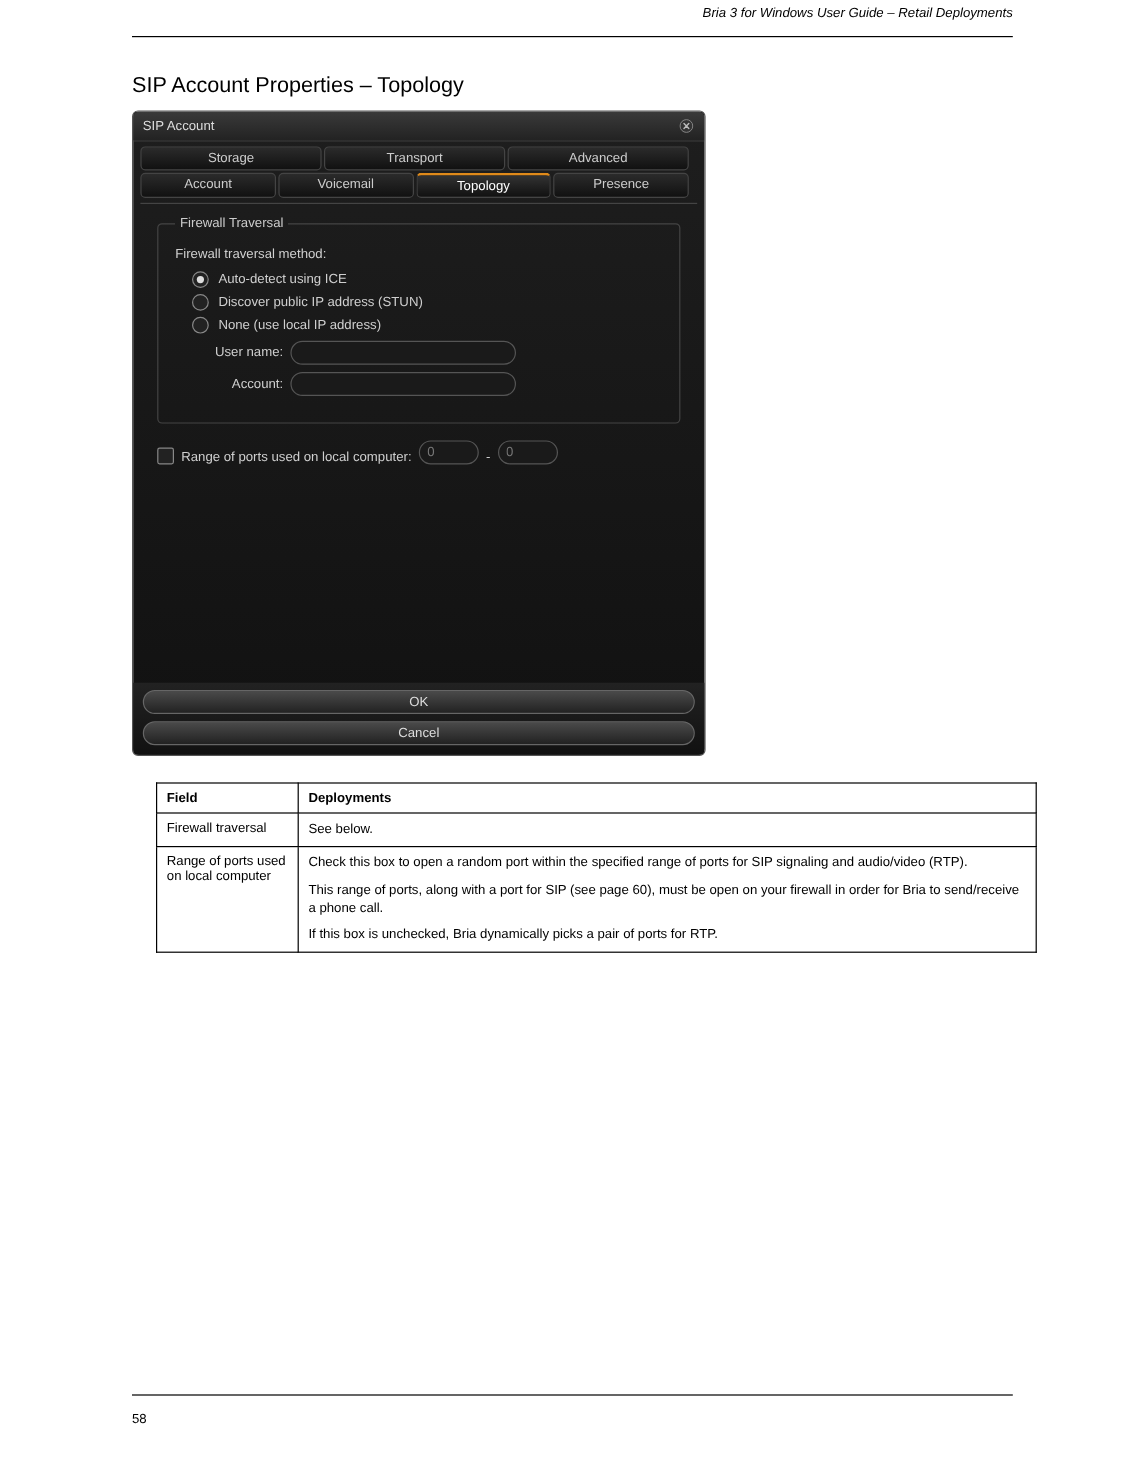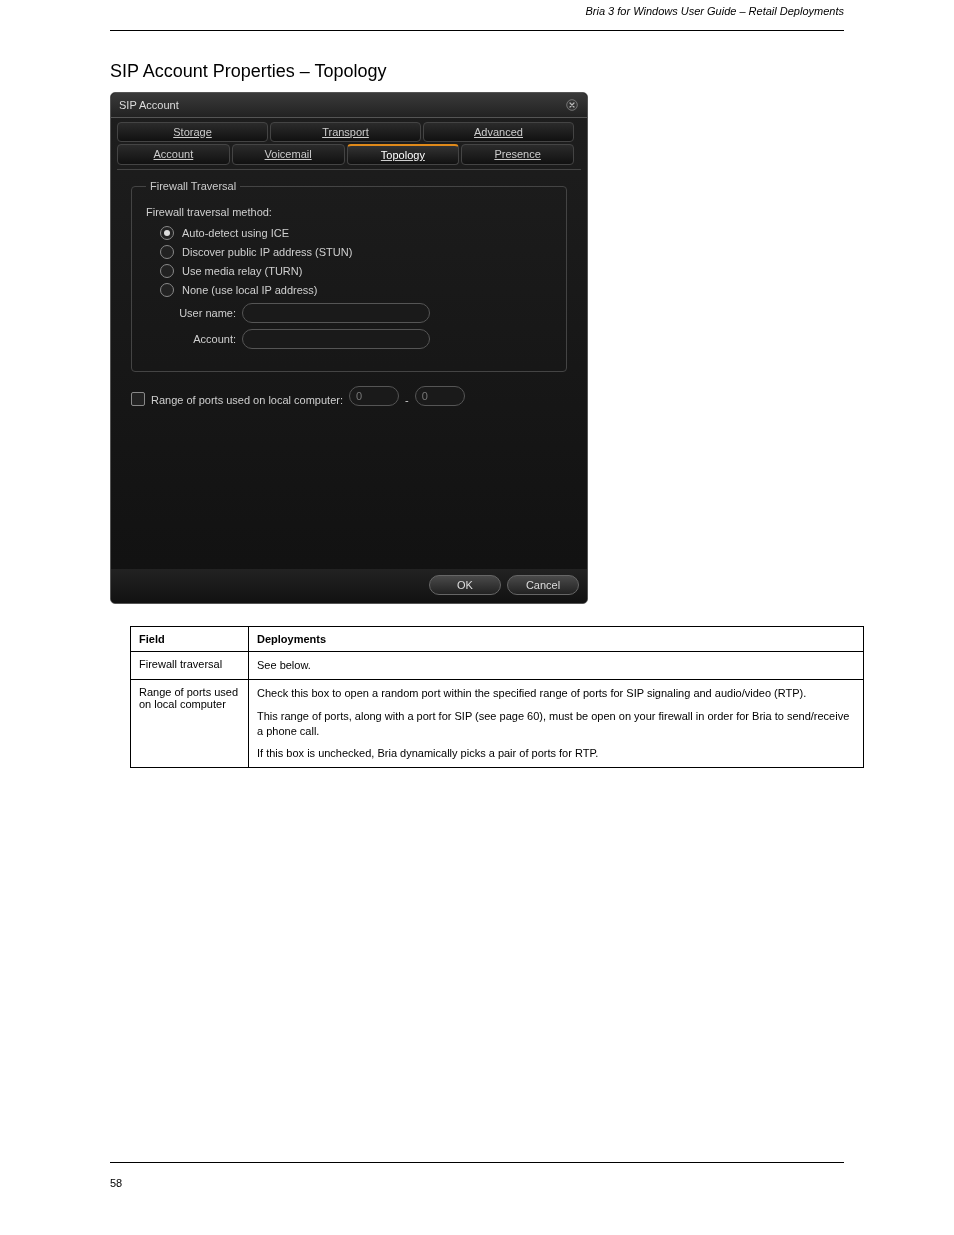--- a/index.html
+++ b/index.html
@@ -68,21 +68,20 @@
     display: flex;
     align-items: center;
     justify-content: center;
     color: #aaa;
     cursor: pointer;
   }
   .close-btn svg { display: block; }
 
   .tabs {
     padding: 4px 13px 0 6px;
-    text-decoration: underline;
   }
   .tab-row {
     display: flex;
     gap: 2px;
     margin-bottom: 2px;
   }
   .tab {
     flex: 1;
     text-align: center;
     padding: 3px 4px;
@@ -198,20 +197,21 @@
     font-size: 11px;
     text-align: left;
   }
   .button-bar {
     display: flex;
     justify-content: flex-end;
     gap: 6px;
     padding: 6px 8px 8px 8px;
     background: linear-gradient(#222, #111);
     border-radius: 0 0 5px 5px;
+    flex-direction: column;
   }
   .btn {
     min-width: 50px;
     text-align: center;
     padding: 3px 10px;
     font-size: 11px;
     background: linear-gradient(#4a4a4a, #222);
     border: 1px solid #666;
     border-radius: 10px;
     color: #ddd;
@@ -298,24 +298,20 @@
         <legend>Firewall Traversal</legend>
         <div class="method-label">Firewall traversal method:</div>
         <div class="radio-group">
           <div class="radio-row">
             <span class="radio selected"></span>
             <span>Auto-detect using ICE</span>
           </div>
           <div class="radio-row">
             <span class="radio"></span>
             <span>Discover public IP address (STUN)</span>
-          </div>
-          <div class="radio-row">
-            <span class="radio"></span>
-            <span>Use media relay (TURN)</span>
           </div>
           <div class="radio-row">
             <span class="radio"></span>
             <span>None (use local IP address)</span>
           </div>
         </div>
 
         <div class="form-row">
           <div class="form-label">User name:</div>
           <input class="text-input" value="" style="">

